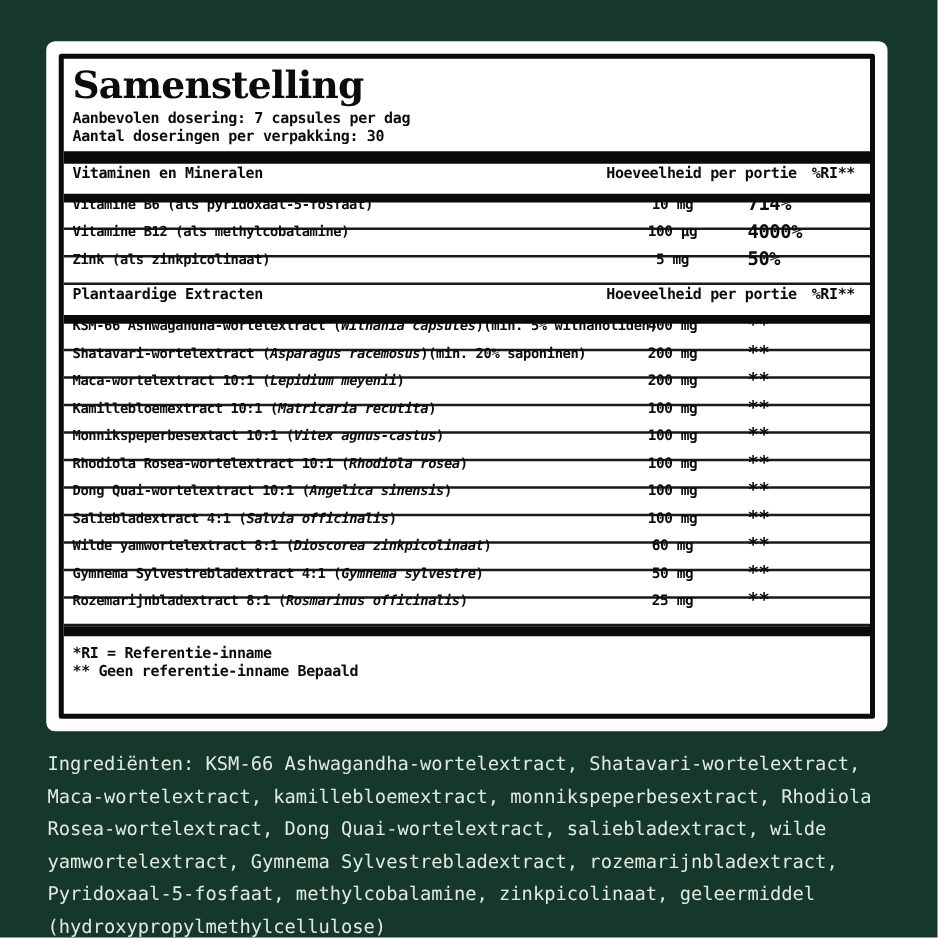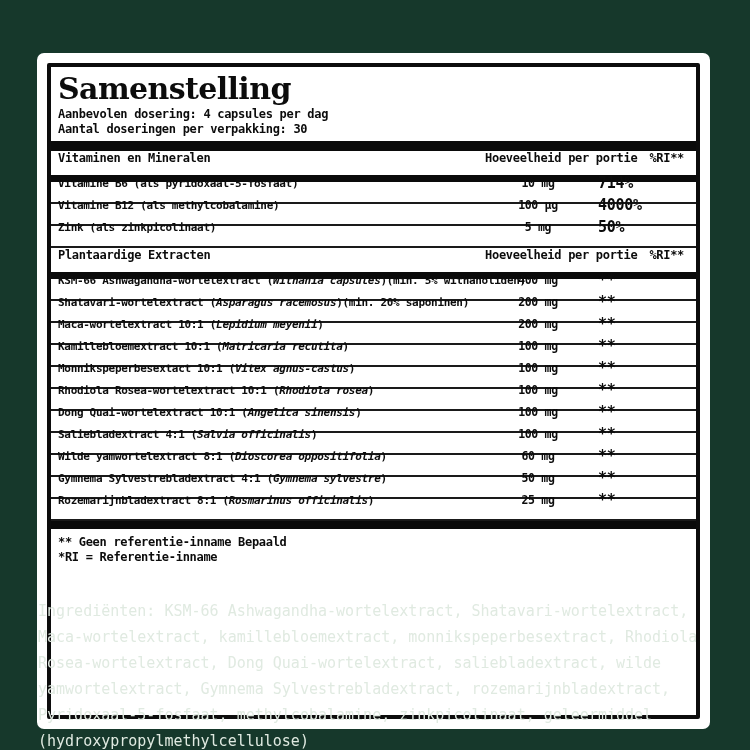--- a/index.html
+++ b/index.html
@@ -15,24 +15,23 @@
   body {
     background: var(--bg);
     position: relative;
     overflow: hidden;
     font-family: "DejaVu Sans Mono", "Liberation Mono", monospace;
     color: var(--ink);
   }
   .card {
     position: absolute;
     left: 37px; top: 33px;
-    width: 673px; height: 676px;
+    width: 673px; height: 552px;
     background: var(--card-bg);
     border-radius: 7px;
-    margin-top: 20px;
   }
   .card-inner {
     position: absolute;
     inset: 10px;
     border: 4px solid var(--ink);
     border-radius: 2px;
     background: var(--card-bg);
     overflow: hidden;
   }
   .title {
@@ -118,21 +117,21 @@
     font-weight: normal;
   }
 </style>
 </head>
 <body>
 
 <div class="card">
   <div class="card-inner">
     <h1 class="title">Samenstelling</h1>
     <div class="dosing">
-      <div>Aanbevolen dosering: 4 capsules per dag</div>
+      <div>Aanbevolen dosering: 7 capsules per dag</div>
       <div>Aantal doseringen per verpakking: 30</div>
     </div>
     <div class="bar bar-top"></div>
     <div id="nutrition-table">
   <div class="section-header">
     <span class="sec-name">Vitaminen en Mineralen</span>
     <span class="sec-amount">Hoeveelheid per portie</span>
     <span class="sec-ri">%RI**</span>
   </div>
   <div class="bar bar-section"></div>
@@ -204,38 +203,38 @@
     <span class="row-ri">**</span>
   </div>
 
   <div class="row">
     <span class="row-name"><span class="n-pre">Saliebladextract 4:1 (</span><i class="n-latin">Salvia officinalis</i><span class="n-suf">)</span></span>
     <span class="row-amount">100 mg</span>
     <span class="row-ri">**</span>
   </div>
 
   <div class="row">
-    <span class="row-name"><span class="n-pre">Wilde yamwortelextract 8:1 (</span><i class="n-latin">Dioscorea oppositifolia</i><span class="n-suf">)</span></span>
+    <span class="row-name"><span class="n-pre">Wilde yamwortelextract 8:1 (</span><i class="n-latin">Dioscorea zinkpicolinaat</i><span class="n-suf">)</span></span>
     <span class="row-amount">60 mg</span>
     <span class="row-ri">**</span>
   </div>
 
   <div class="row">
     <span class="row-name"><span class="n-pre">Gymnema Sylvestrebladextract 4:1 (</span><i class="n-latin">Gymnema sylvestre</i><span class="n-suf">)</span></span>
     <span class="row-amount">50 mg</span>
     <span class="row-ri">**</span>
   </div>
 
   <div class="row">
     <span class="row-name"><span class="n-pre">Rozemarijnbladextract 8:1 (</span><i class="n-latin">Rosmarinus officinalis</i><span class="n-suf">)</span></span>
     <span class="row-amount">25 mg</span>
     <span class="row-ri">**</span>
   </div>
 </div>
     <div class="bar bar-bottom"></div>
     <div class="footnotes">
+      <div>*RI = Referentie-inname</div>
       <div>** Geen referentie-inname Bepaald</div>
-      <div>*RI = Referentie-inname</div>
     </div>
   </div>
 </div>
 
 <p class="ingredients">Ingrediënten: KSM-66 Ashwagandha-wortelextract, Shatavari-wortelextract, Maca-wortelextract, kamillebloemextract, monnikspeperbesextract, Rhodiola Rosea-wortelextract, Dong Quai-wortelextract, saliebladextract, wilde yamwortelextract, Gymnema Sylvestrebladextract, rozemarijnbladextract, Pyridoxaal-5-fosfaat, methylcobalamine, zinkpicolinaat, geleermiddel (hydroxypropylmethylcellulose)</p>
 
 </body></html>

